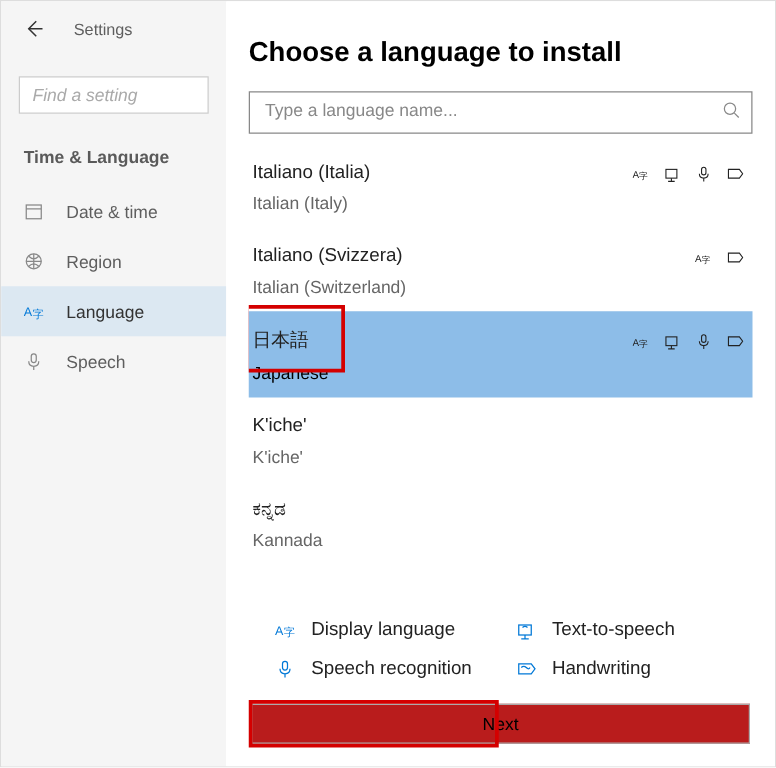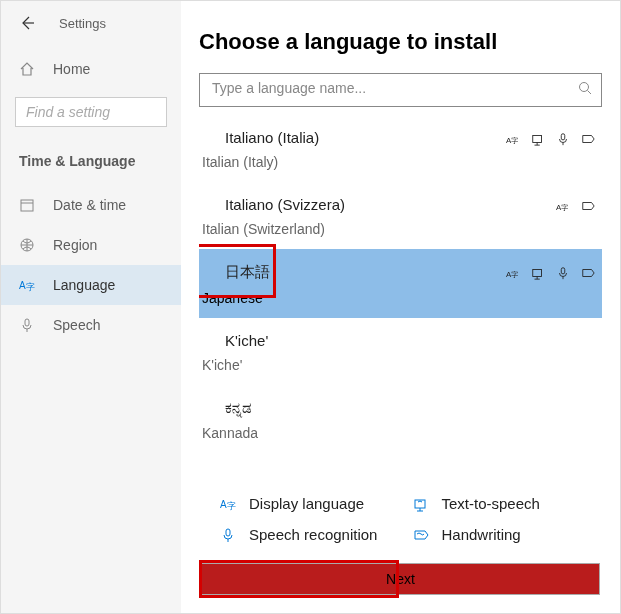--- a/index.html
+++ b/index.html
@@ -27,21 +27,21 @@
   
   .main { flex: 1; display: flex; flex-direction: column; padding: 28px 18px 0 18px; background: #fff; position: relative; }
   .main h1 { font-size: 22px; font-weight: 700; margin-bottom: 18px; }
   .search-wrap { position: relative; margin-bottom: 8px; }
   .search-wrap input { width: 100%; height: 34px; border: 1px solid #888; background: #fff; padding: 0 34px 4px 12px; font-family: inherit; font-size: 14px; }
   .search-wrap input::placeholder { color: #888; }
   .search-icon { position: absolute; right: 10px; top: 8px; color: #888; font-size: 14px; }
   
   .lang-scroll { flex: 1; overflow: hidden; }
   .lang-item { padding: 14px 6px 12px 3px; display: flex; justify-content: space-between; align-items: flex-start; }
-  .lang-text .native { font-size: 15px; color: #222; margin-left: 23px; }
+  .lang-text .native { font-size: 15px; color: #222; }
   .lang-text .english { font-size: 14px; color: #666; margin-top: 8px; }
   .feature-icons { display: flex; gap: 9px; color: #333; font-size: 14px; padding-top: 2px; }
   .feature-icons .fi { width: 16px; height: 16px; display: inline-flex; align-items: center; justify-content: center; }
   .lang-item.selected { background: #8dbde8; margin: 0 -18px; padding-left: 21px; padding-right: 24px; position: relative; }
   .lang-item.selected .english { color: #000000; }
   .highlight-box { position: absolute; border: 3px solid #d40000; pointer-events: none; }
   .hb1 { left: 15px; top: -5px; width: 80px; height: 54px; }
   
   .legend { display: grid; grid-template-columns: 1fr 1fr; gap: 14px 10px; padding: 18px 8px 14px 20px; font-size: 15px; color: #222; }
   .legend-item { display: flex; align-items: center; gap: 12px; }
@@ -60,28 +60,20 @@
 
   <div class="sidebar">
     <div class="sidebar-header">
       <span class="back-arrow">
         <svg width="16" height="16" viewBox="0 0 16 16">
             <path d="M10 2 L4 8 L10 14" stroke="#333" stroke-width="1.2" fill="none"></path>
             <path d="M4 8 H15" stroke="#333" stroke-width="1.2"></path>
           </svg>
       </span>
       <span class="sidebar-title">Settings</span>
-    </div>
-    <div class="home-row">
-      <span class="icon">
-        <svg width="16" height="16" viewBox="0 0 16 16">
-            <path d="M2 8 L8 2 L14 8 M4 7 V14 H12 V7" stroke="#888" stroke-width="1.2" fill="none"></path>
-          </svg>
-      </span>
-      <span>Home</span>
     </div>
     <div class="find-setting">
       <input type="text" placeholder="Find a setting" style="">
     </div>
     <div class="section-label">Time &amp; Language</div>
 
     <div class="nav-item">
       <span class="icon">
         <svg width="16" height="16" viewBox="0 0 16 16">
             <rect x="2" y="3" width="12" height="11" stroke="#888" fill="none"></rect>

